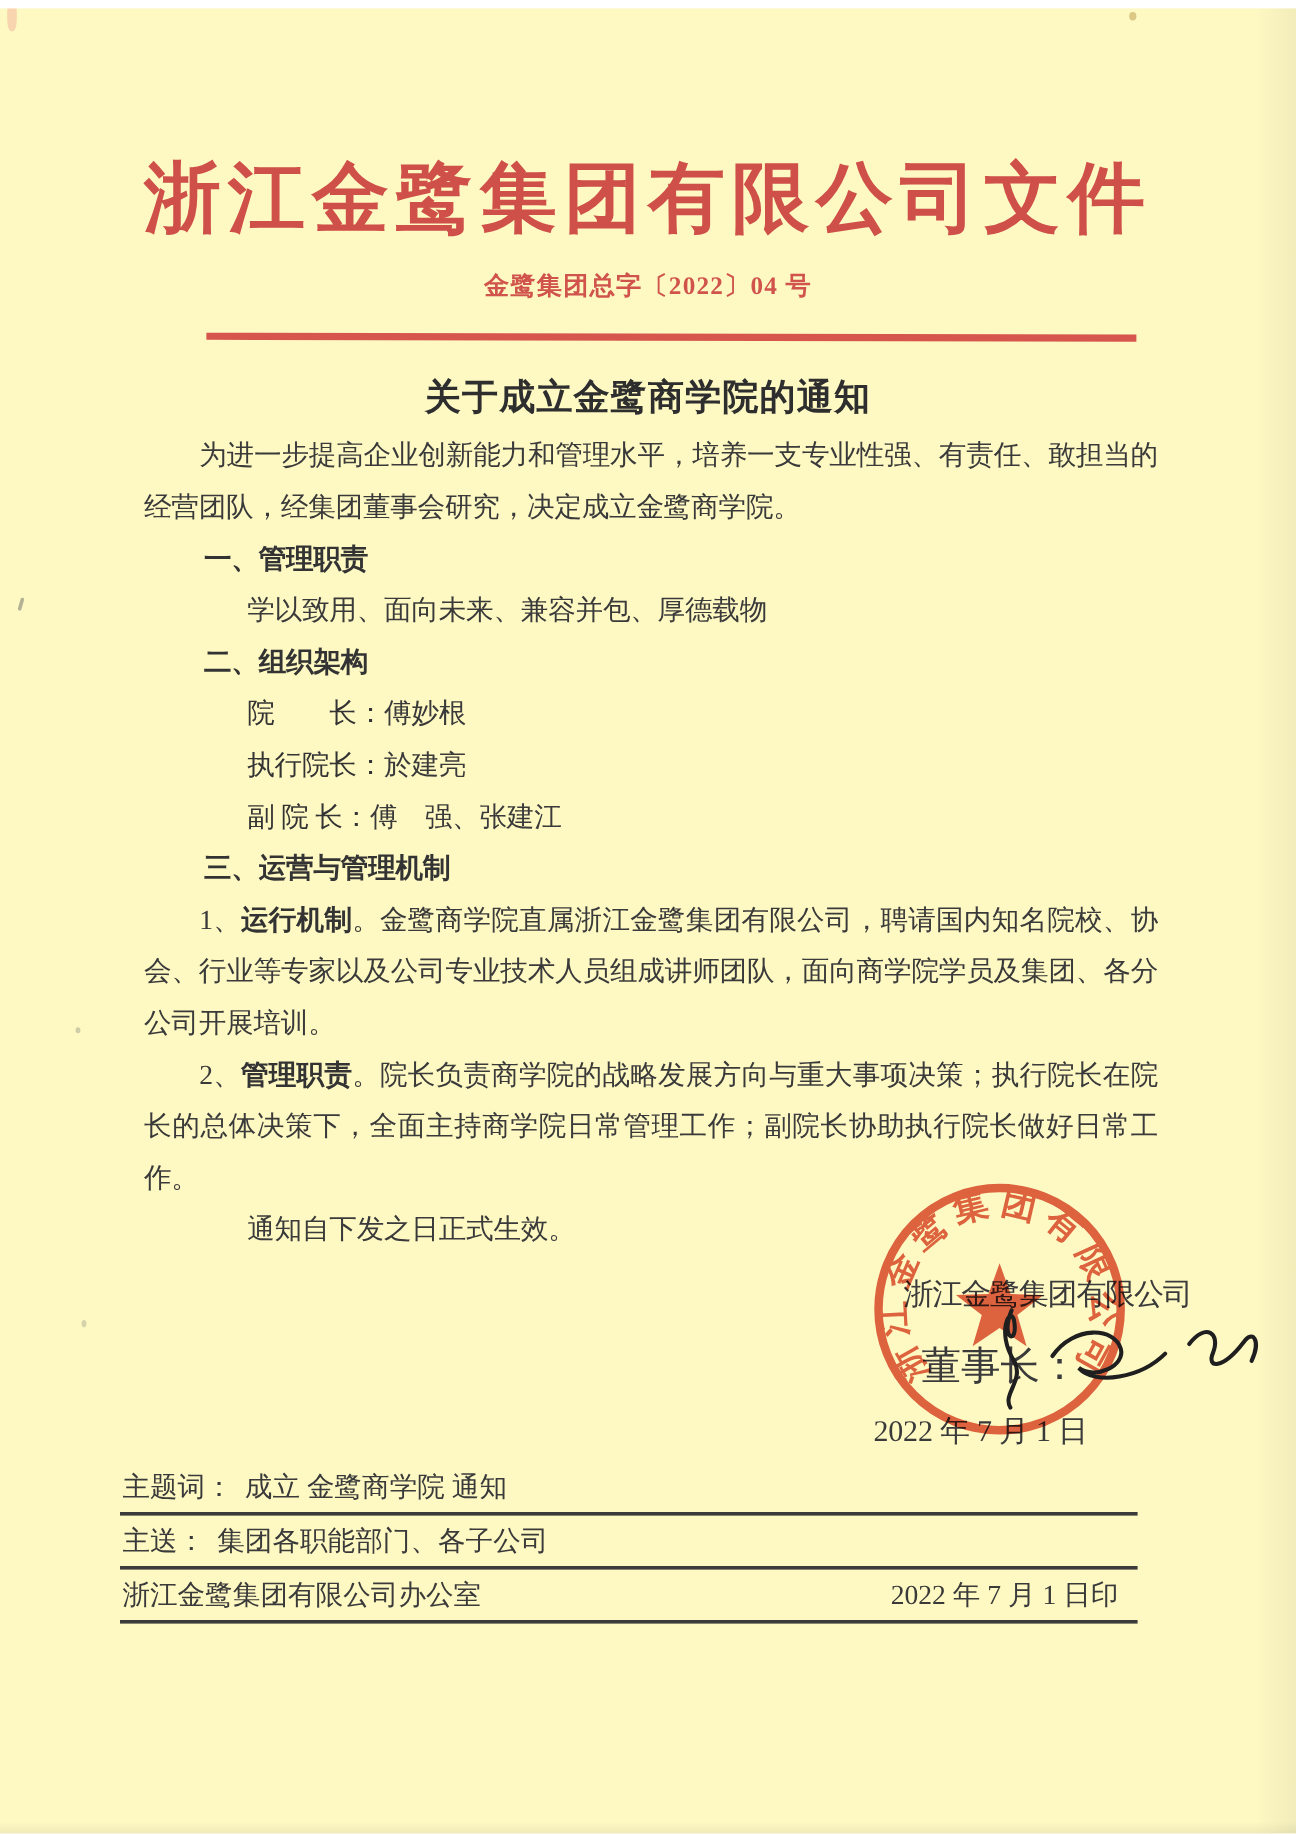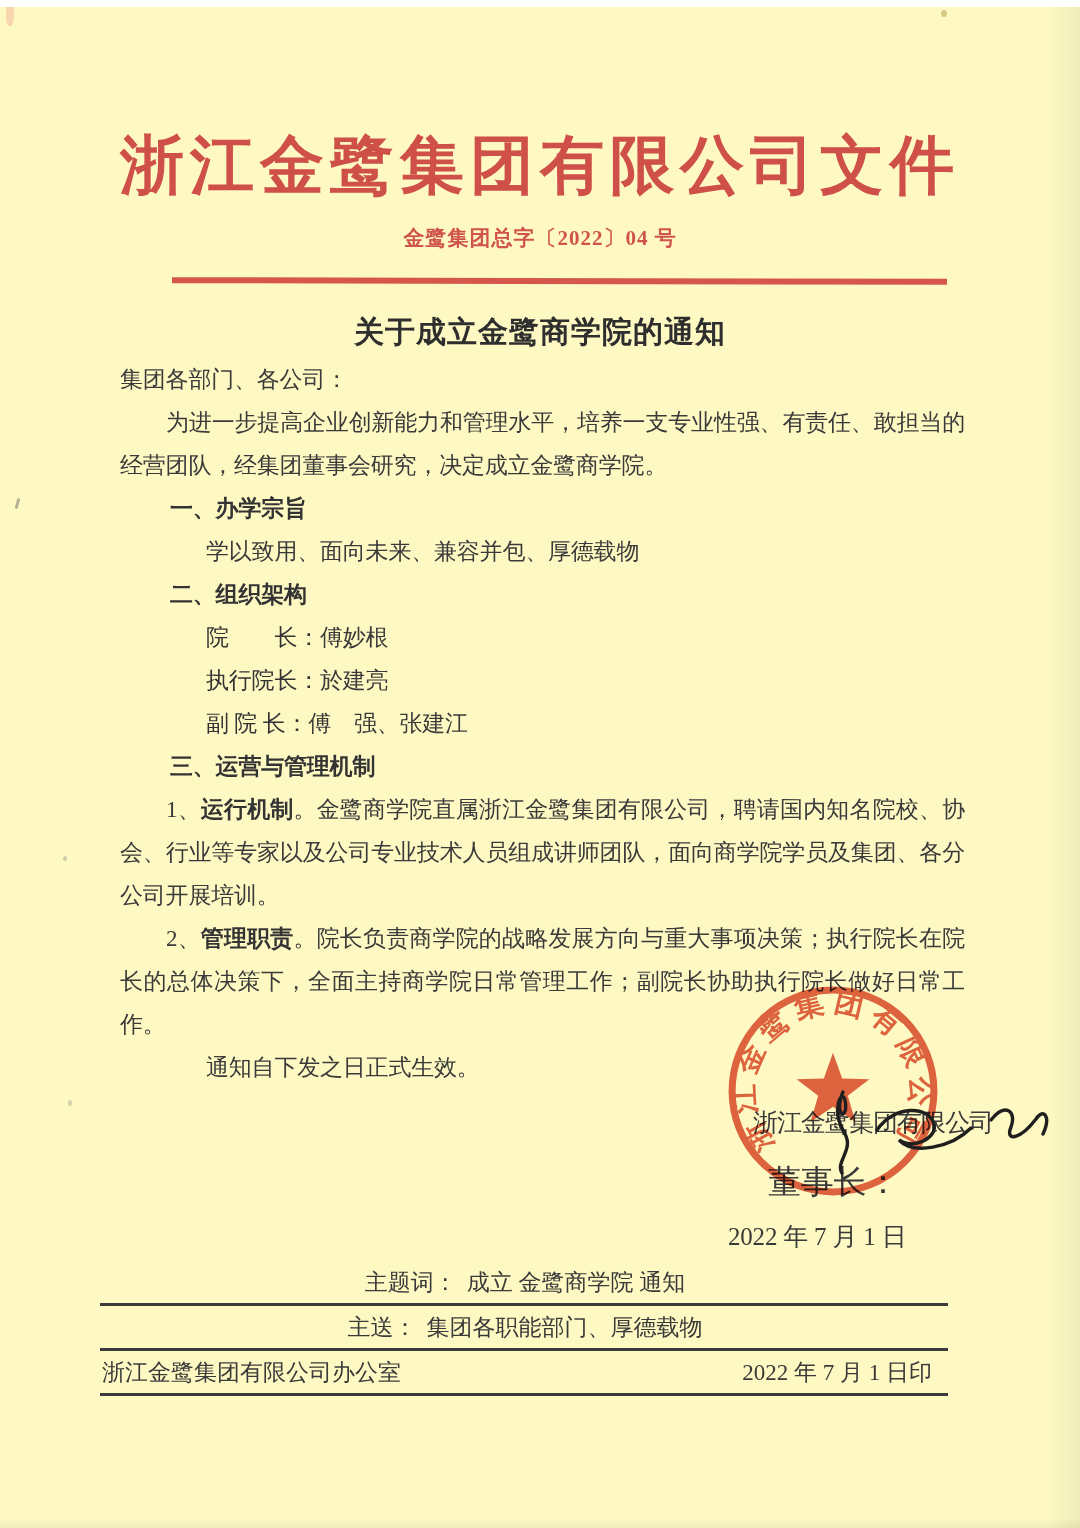--- a/index.html
+++ b/index.html
@@ -81,21 +81,20 @@
   .handwriting{position:absolute;left:815px;top:1078px;}
 
   
   .footer{margin:0 132px 0 100px;}
   .footer-row{
     height:42px;
     display:flex;align-items:center;
     border-bottom:3px solid #3b3b3b;
     font-size:23px;color:#3a3a3a;
     padding-left:2px;
-    justify-content:center;
   }
   .footer-row .lbl{margin-right:10px;}
   .footer-row.between{justify-content:space-between;}
   .footer-row .right-val{padding-right:16px;}
 
   
   .artifact{position:absolute;pointer-events:none;}
   .a-smear{left:6px;top:0;width:8px;height:26px;background:rgba(235,130,125,.30);border-radius:40%;}
   .a-speck1{left:941px;top:10px;width:6px;height:7px;background:rgba(190,160,80,.55);border-radius:50%;}
   .a-comma{left:16px;top:498px;width:3px;height:11px;background:rgba(90,90,90,.45);border-radius:2px;transform:rotate(16deg);}
@@ -106,24 +105,23 @@
 <body>
 
 <div class="page">
 
   <div class="org-title">浙江金鹭集团有限公司文件</div>
   <div class="doc-number">金鹭集团总字〔2022〕04 号</div>
   <div class="red-divider"></div>
   <div class="notice-title">关于成立金鹭商学院的通知</div>
 
   <div class="doc-body">
-    <p>集团各部门、各公司：</p>
     <p class="body-para">为进一步提高企业创新能力和管理水平，培养一支专业性强、有责任、敢担当的经营团队，经集团董事会研究，决定成立金鹭商学院。</p>
 
-    <p class="sec-heading">一、办学宗旨</p>
+    <p class="sec-heading">一、管理职责</p>
     <p class="indent-line">学以致用、面向未来、兼容并包、厚德载物</p>
 
     <p class="sec-heading">二、组织架构</p>
     <p class="indent-line role-row">
       <span class="role-label">院　　长：</span><span>傅妙根</span>
     </p>
     <p class="indent-line role-row">
       <span class="role-label">执行院长：</span><span>於建亮</span>
     </p>
     <p class="indent-line role-row">
@@ -146,21 +144,21 @@
     </div>
   </div>
 
   <div class="footer">
     <div class="footer-row">
       <span class="lbl">主题词：</span>
       <span>成立 金鹭商学院 通知</span>
     </div>
     <div class="footer-row">
       <span class="lbl">主送：</span>
-      <span>集团各职能部门、厚德载物</span>
+      <span>集团各职能部门、各子公司</span>
     </div>
     <div class="footer-row between">
       <span>浙江金鹭集团有限公司办公室</span>
       <span class="right-val">2022 年 7 月 1 日印</span>
     </div>
   </div>
 
   <svg class="seal" width="222" height="222" viewBox="0 0 220 220">
     <circle cx="110" cy="110" r="100" fill="none" stroke="#d84a32" stroke-width="7"></circle>
     <polygon fill="#d84a32" points="110,72 100.9,97.5 73.9,98.3 95.3,114.8 87.7,140.7 110,125.5 132.3,140.7 124.7,114.8 146.1,98.3 119.1,97.5"></polygon>

